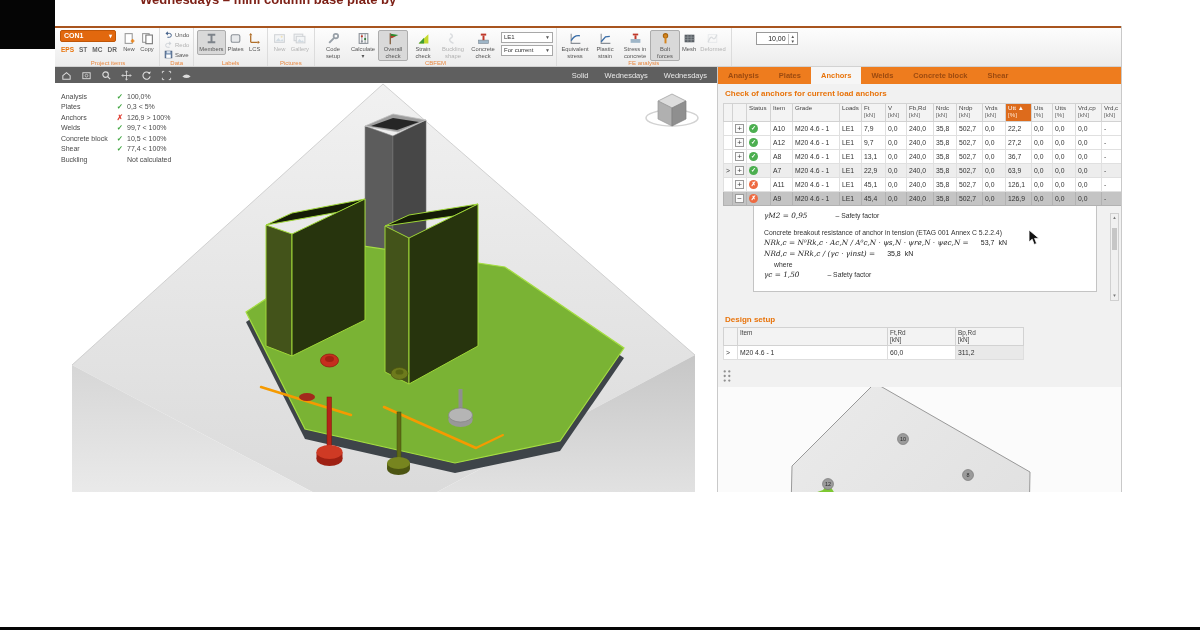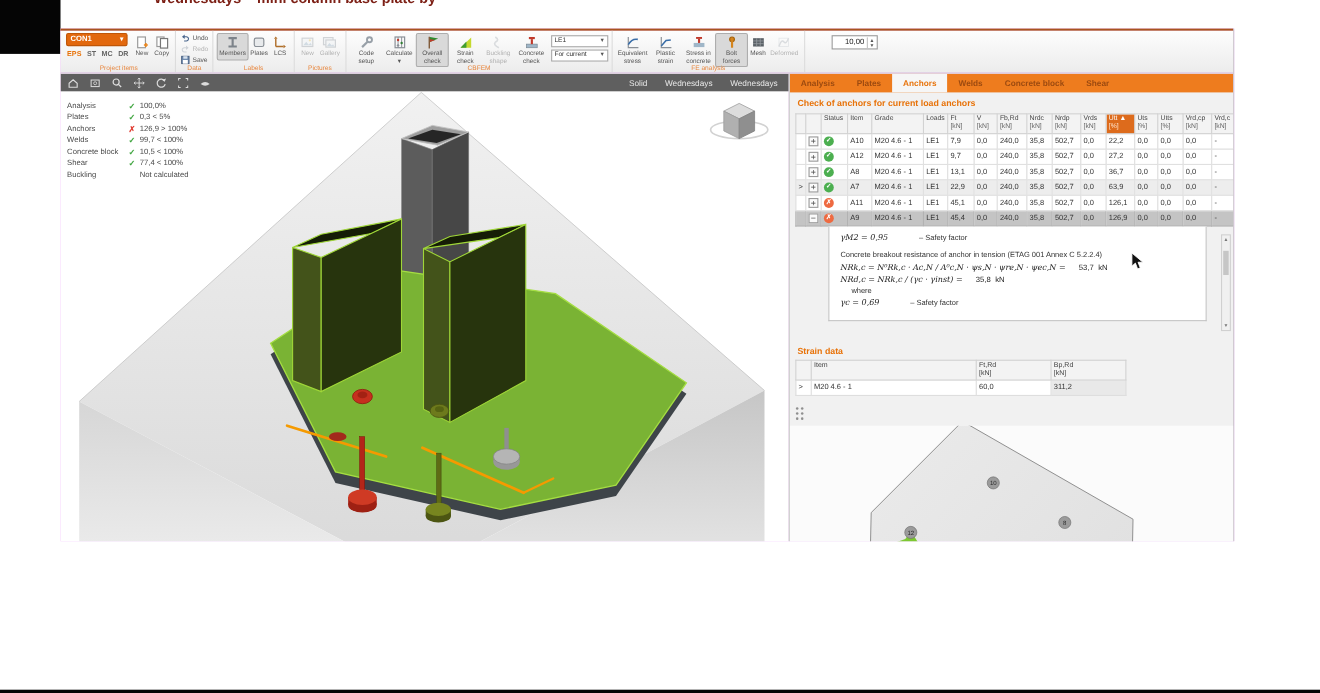--- a/index.html
+++ b/index.html
@@ -743,33 +743,33 @@
                 <span class="d-val">53,7</span>
                 <span class="d-unit">kN</span>
               </div>
               <div class="d-row">
                 <span class="formula">NRd,c = NRk,c / (γc · γinst) =</span>
                 <span class="d-val">35,8</span>
                 <span class="d-unit">kN</span>
               </div>
               <div class="d-where">where</div>
               <div class="d-row">
-                <span class="formula">γc = 0,69</span>
+                <span class="formula">γc = 1,50</span>
                 <span class="d-note">– Safety factor</span>
               </div>
             </div>
           </div>
           <div class="vscroll">
             <div class="up">▲</div>
             <div class="thumb"></div>
             <div class="dn">▼</div>
           </div>
         </div>
 
-        <div class="rtitle rtitle2">Strain data</div>
+        <div class="rtitle rtitle2">Design setup</div>
         <table class="design">
           <colgroup>
               <col style="width:14px">
               <col style="width:150px">
               <col style="width:68px">
               <col style="width:68px">
             </colgroup>
           <thead>
               <tr>
             <th></th>

